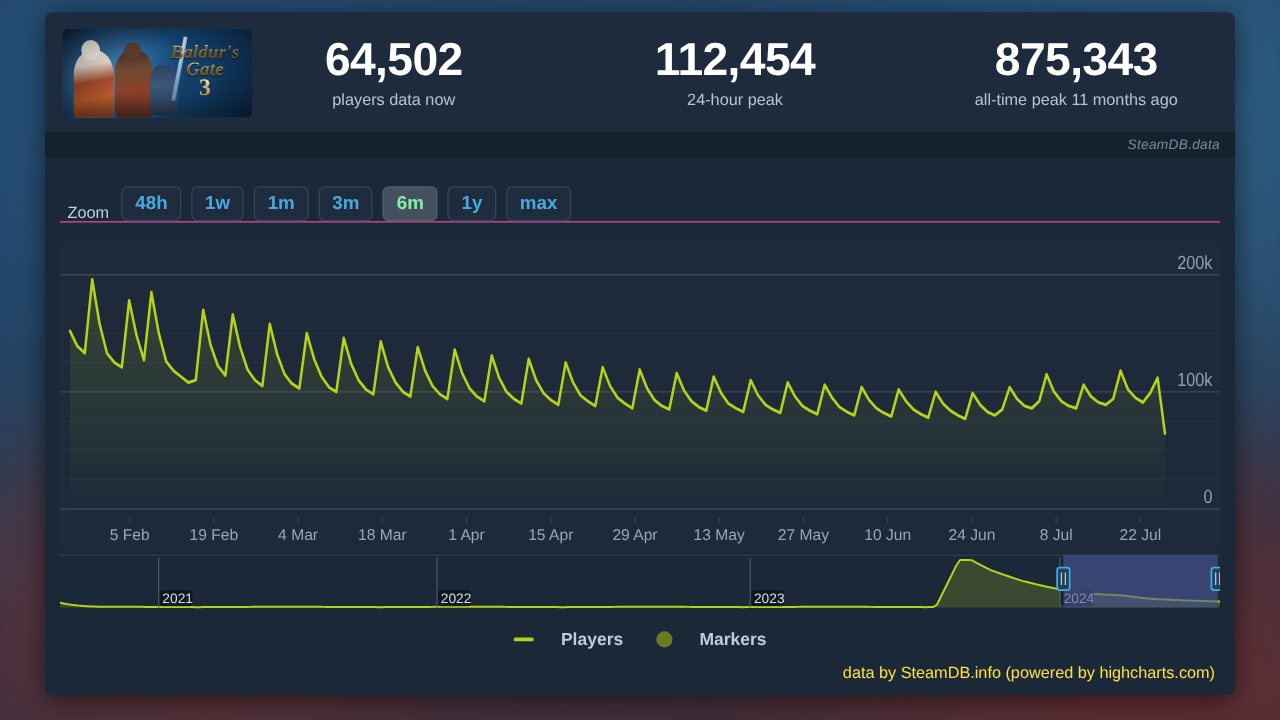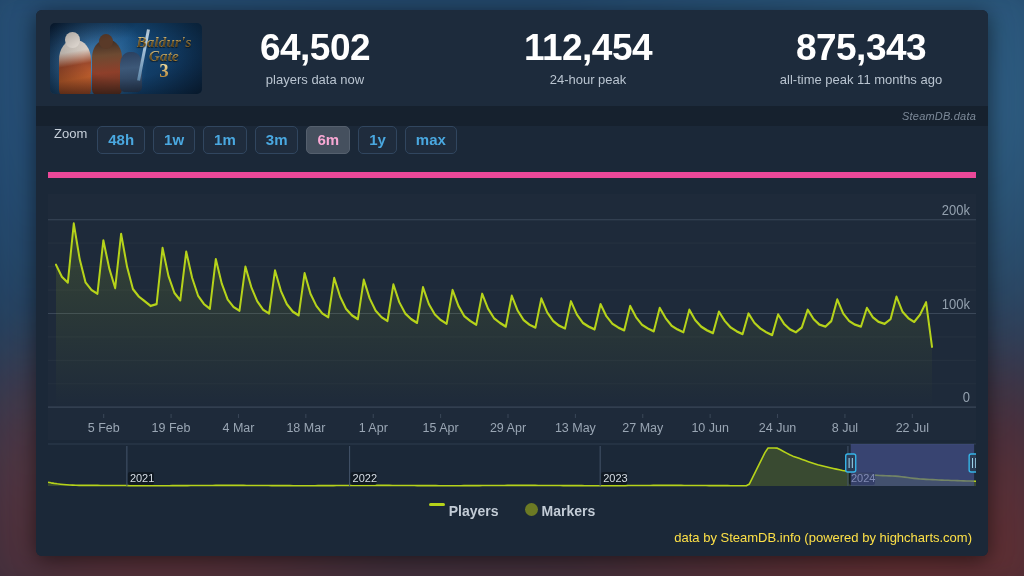--- a/index.html
+++ b/index.html
@@ -129,47 +129,47 @@
   
   #chart-body {
     flex: 1; background: #1b2838;
     display: flex; flex-direction: column;
     padding: 0 12px 8px 12px; position: relative;
   }
 
   
   #zoom-bar {
     height: 52px; flex: none;
-    display: flex; align-items: flex-start; gap: 8px;
+    display: flex; align-items: flex-end; gap: 8px;
     padding-left: 6px;
-    border-bottom: 6px solid #ec4899;
+    border-bottom: 1px solid #ec4899;
   }
   #zoom-label { font-size: 13px; color: #c7d0da; margin-right: 2px; }
   .zoom-btn {
     font-size: 15px; font-weight: bold; color: #4aa8e0;
     background: #1f2c3d; border: 1px solid #31465f;
     border-radius: 5px; padding: 4px 10px 5px 10px;
     cursor: pointer; line-height: 1.15;
   }
-  .zoom-btn.active { background: #45505e; color: #f9a8d4; border-color: #55606e; }
+  .zoom-btn.active { background: #45505e; color: #86efac; border-color: #55606e; }
 
   
   #plot-wrap { flex: 1; position: relative; min-height: 0; }
   #plot {
     position: absolute; left: 0; right: 0; top: 16px; bottom: 56px;
     background: #1e2a3a;
   }
   #nav-wrap { position: absolute; left: 0; right: 0; bottom: 4px; height: 50px; }
 
   
   #legend {
     height: 30px; flex: none;
     display: flex; align-items: center; justify-content: center; gap: 26px;
   }
-  .legend-item { display: flex; align-items: flex-start; gap: 4px; cursor: pointer; }
+  .legend-item { display: flex; align-items: center; gap: 22px; cursor: pointer; }
   .legend-item .lg-text { font-size: 14px; color: #c3ccd6; font-weight: bold; }
   .lg-line { width: 16px; height: 3px; background: #b6d31a; border-radius: 2px; }
   .lg-dot  { width: 13px; height: 13px; border-radius: 50%; background: #6c7a24; }
 
   
   #credit-row {
     height: 22px; flex: none;
     display: flex; align-items: center; justify-content: flex-end;
     padding-right: 4px;
   }

